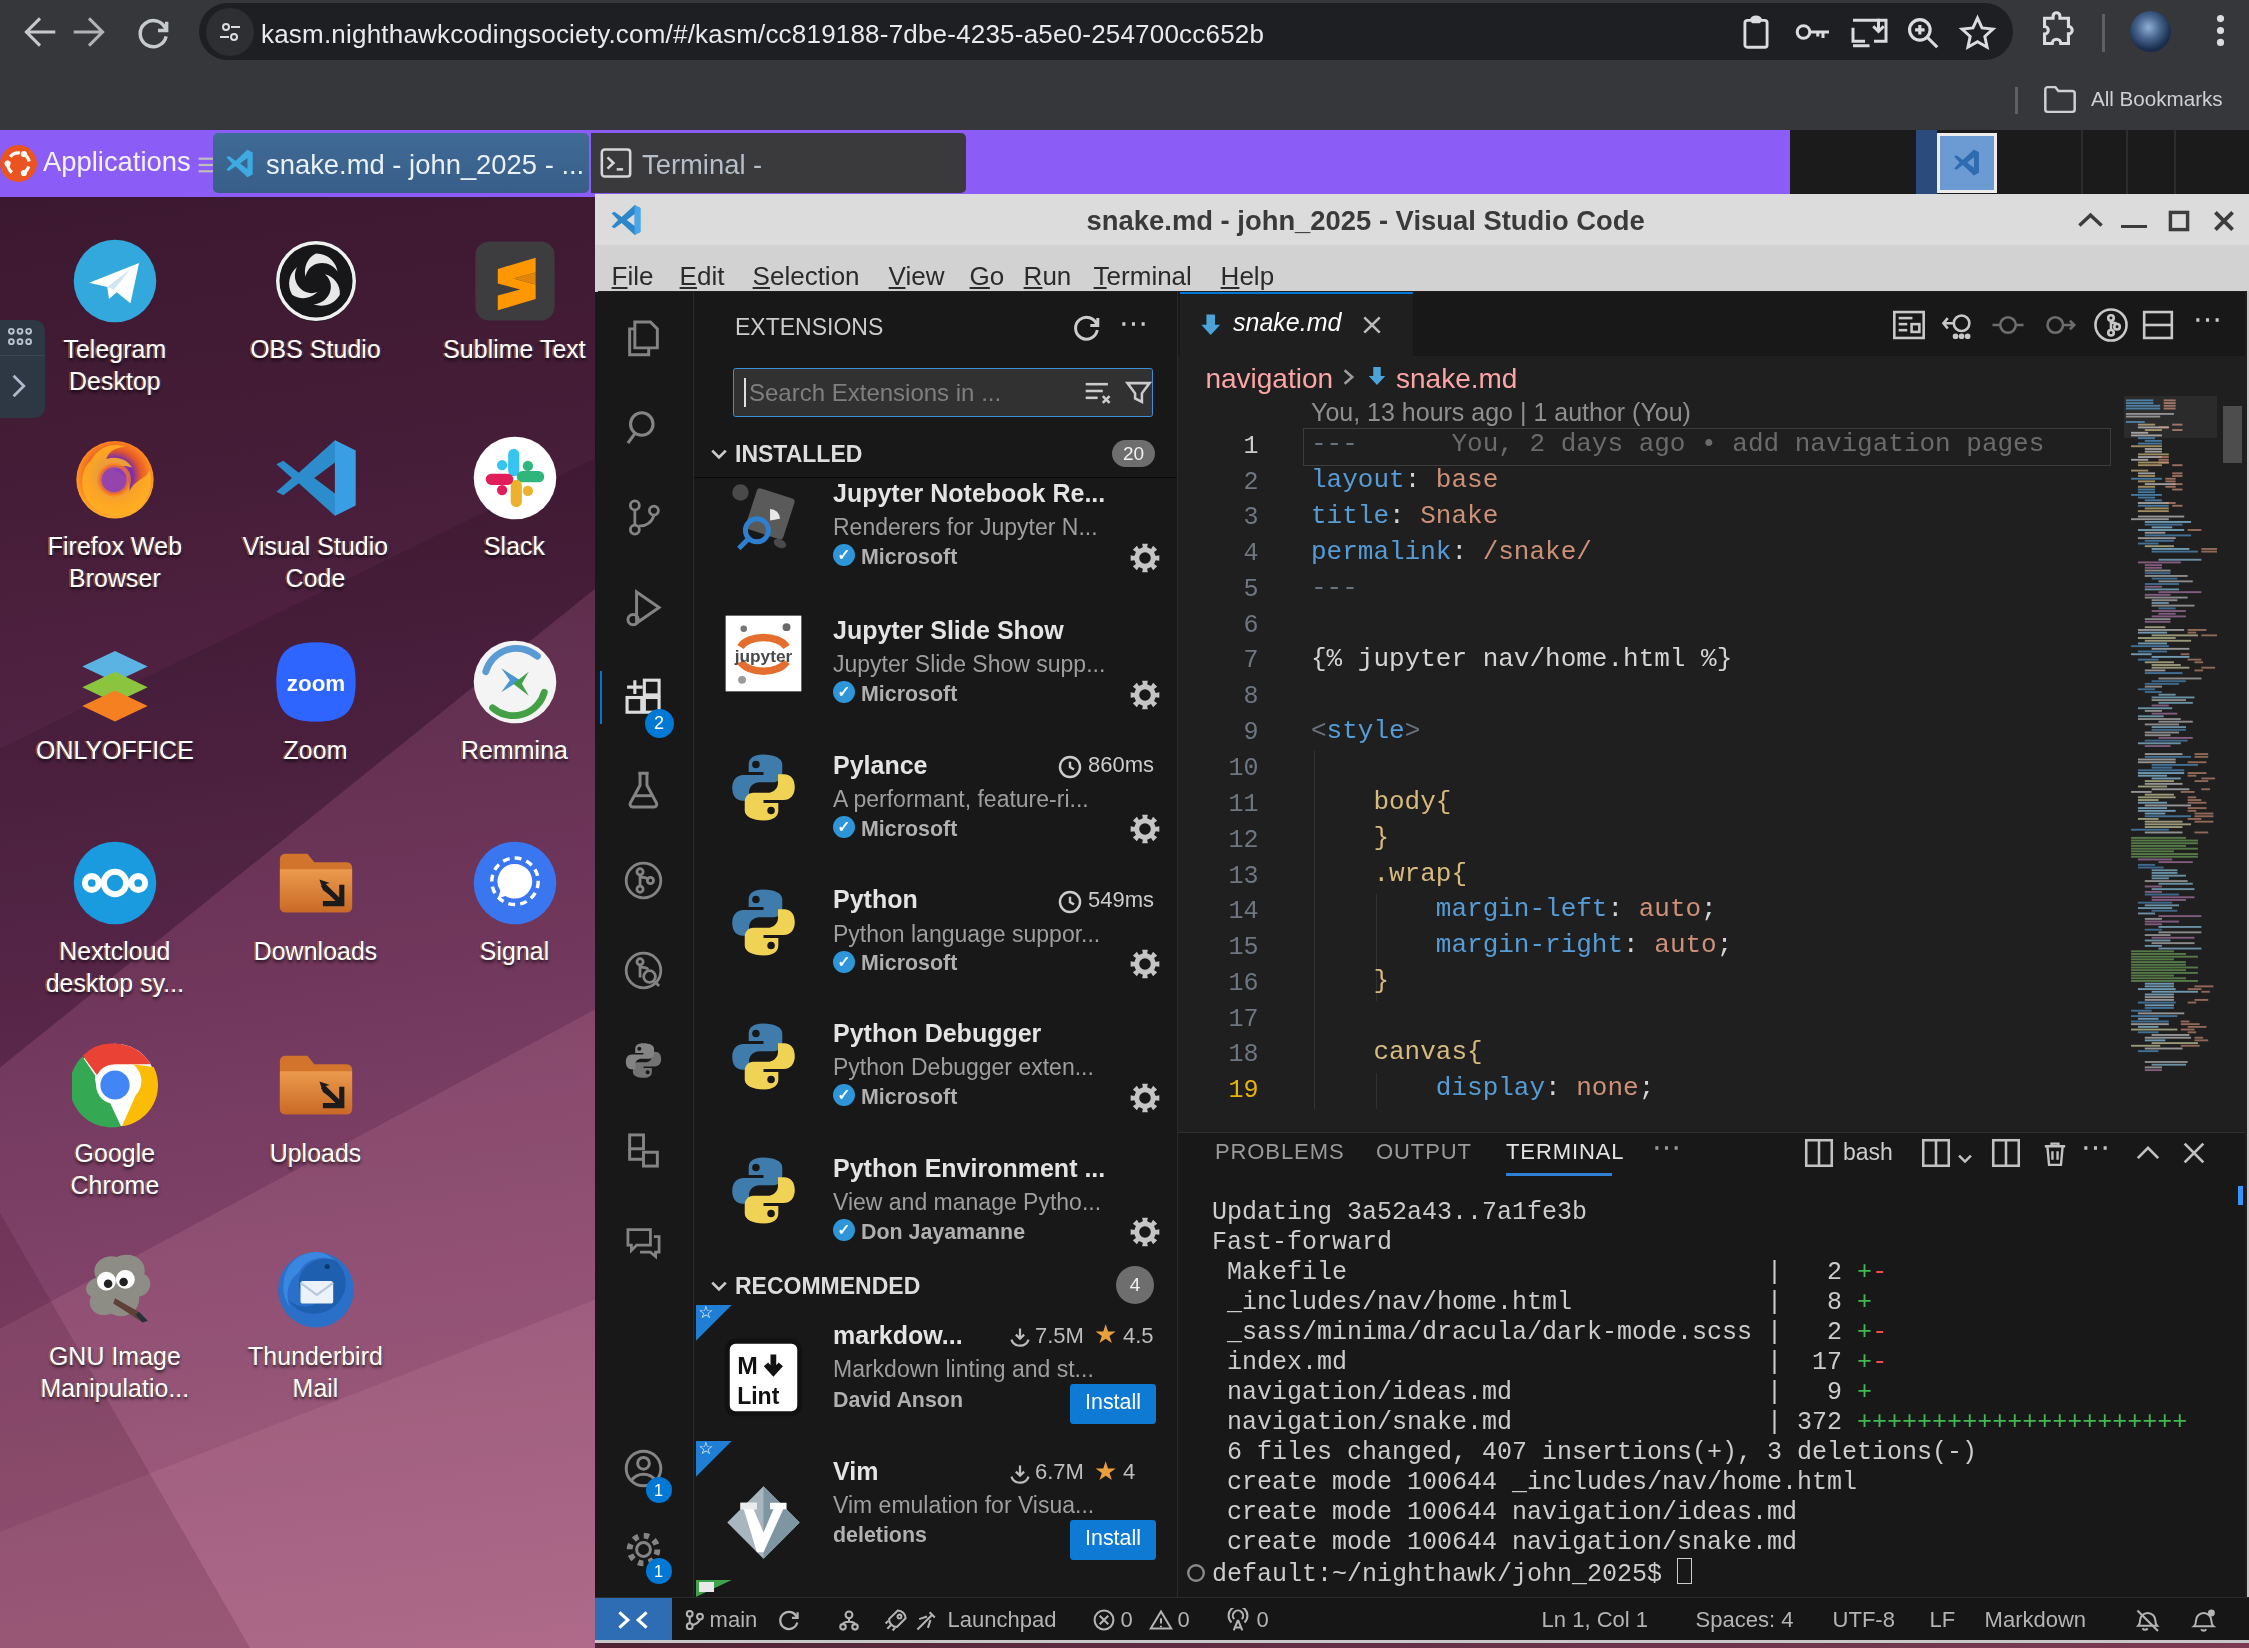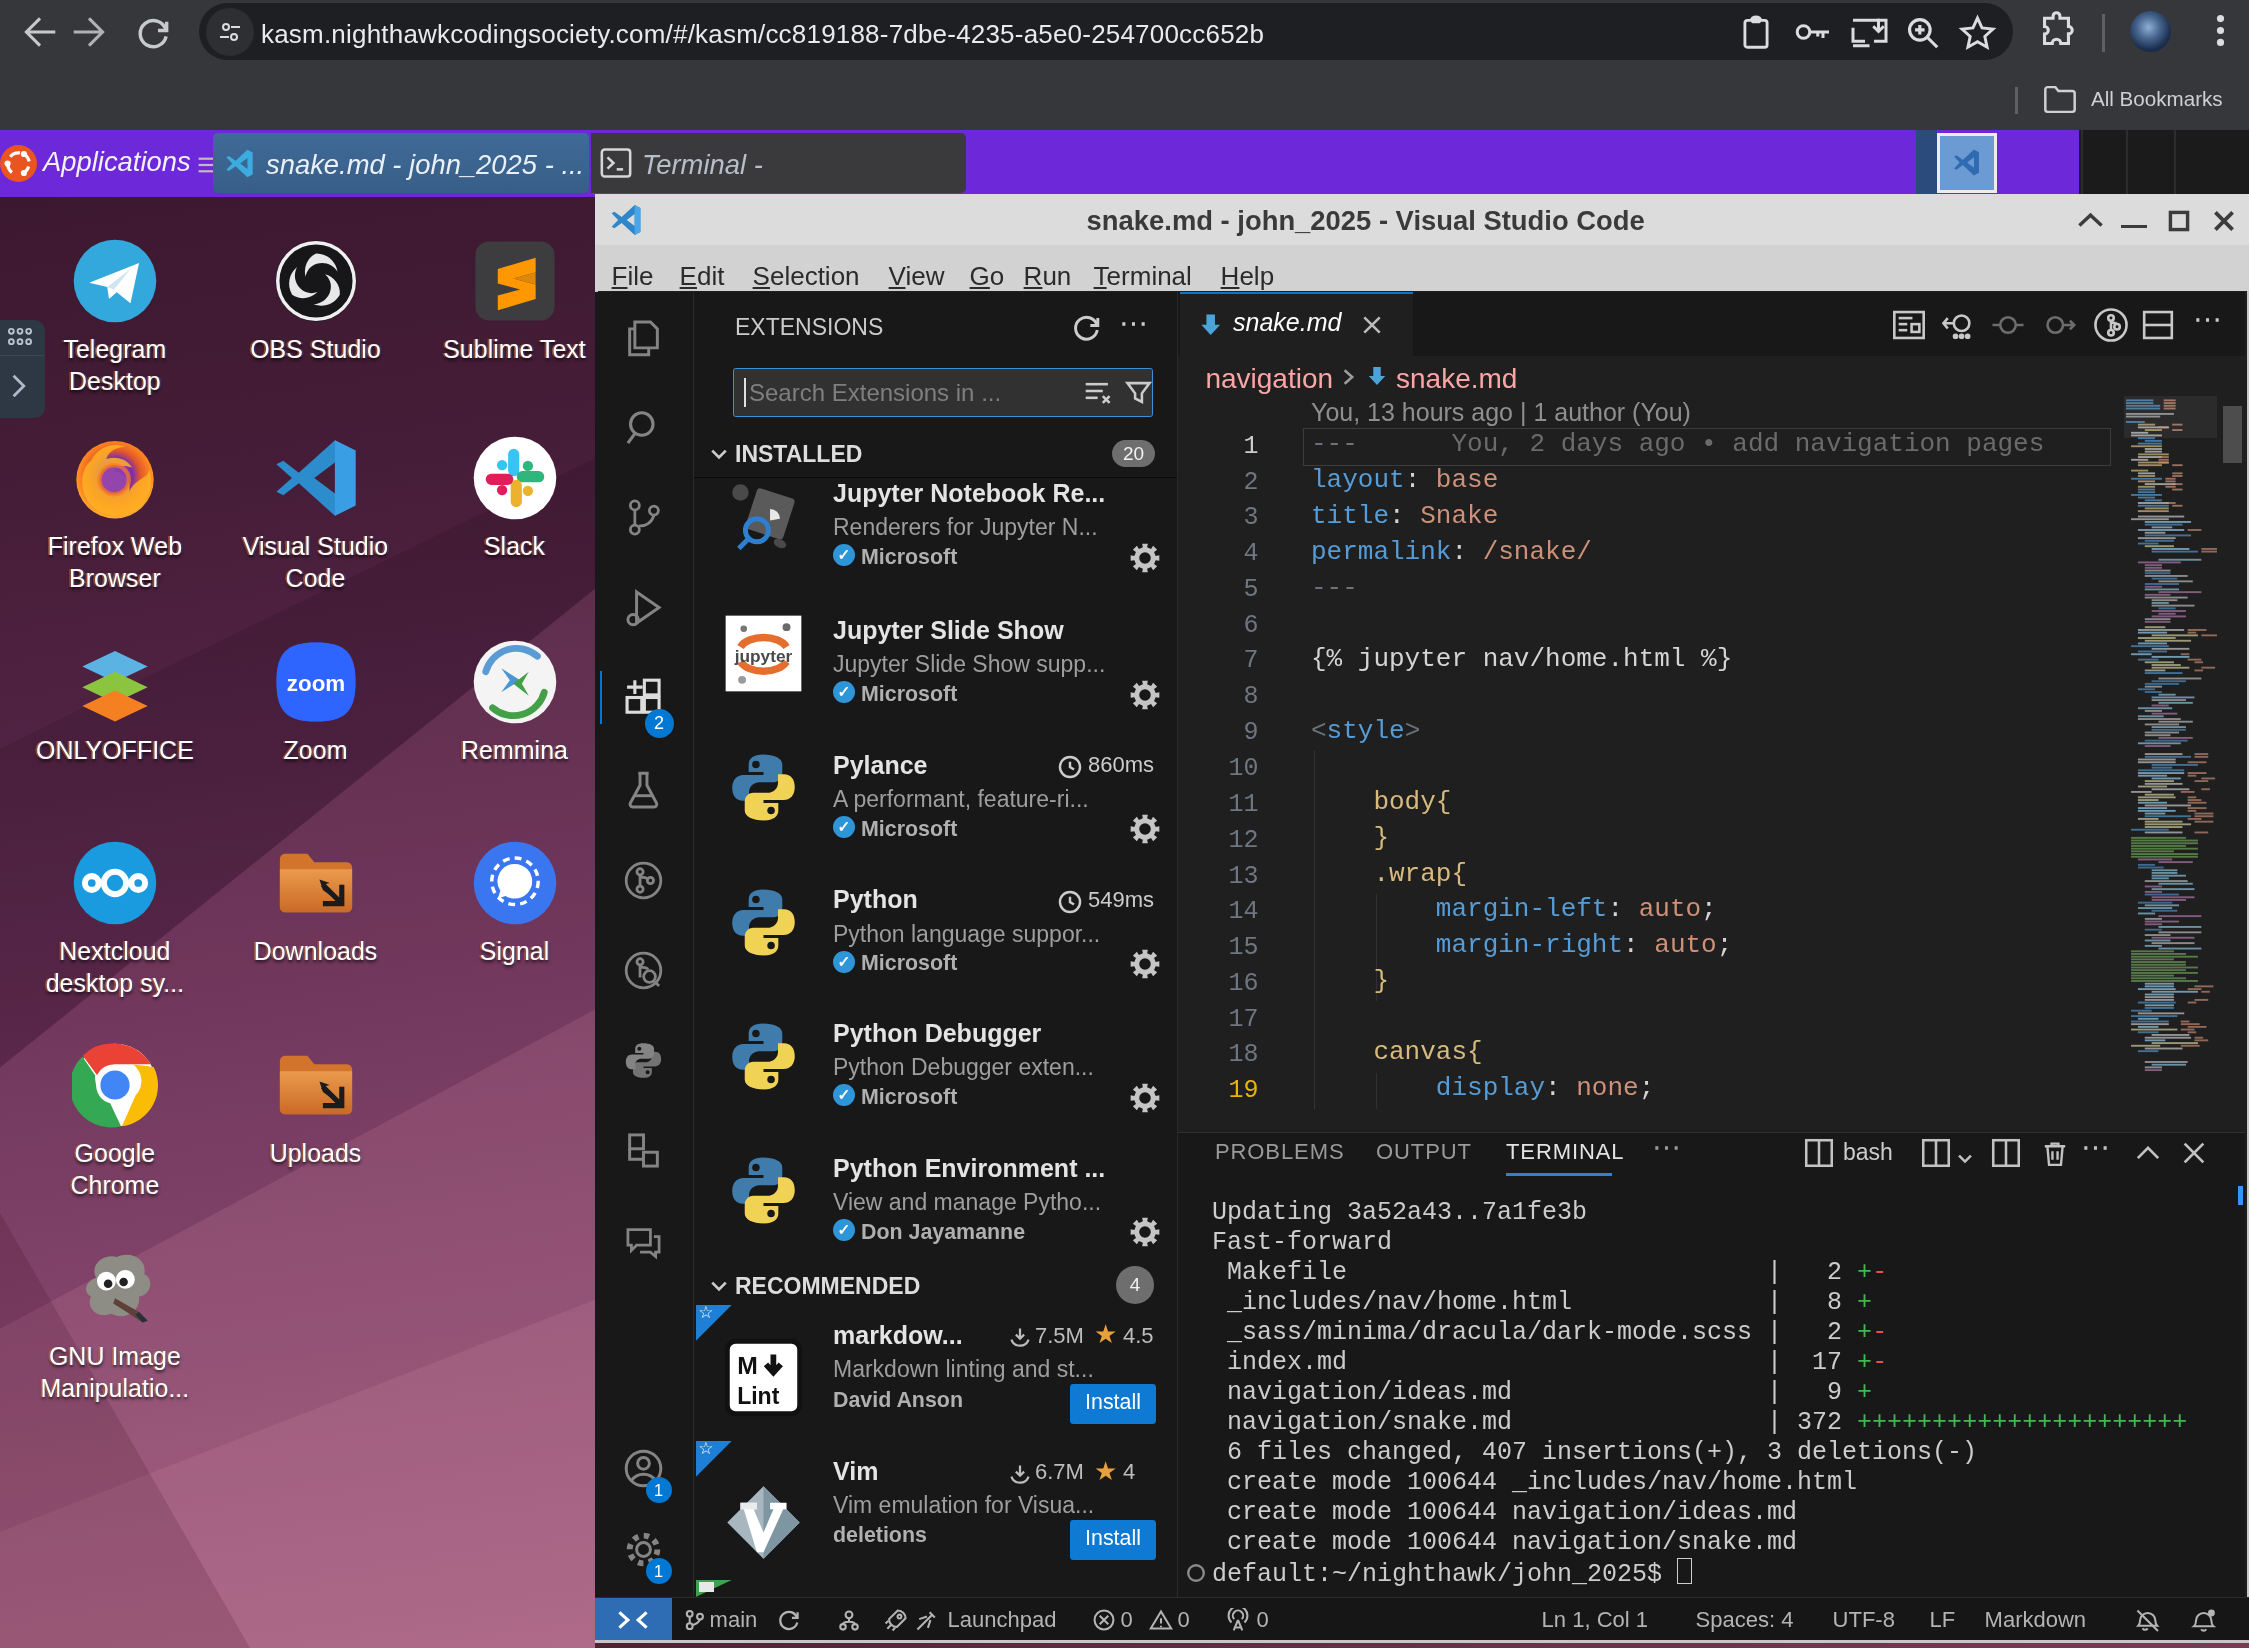--- a/index.html
+++ b/index.html
@@ -12,21 +12,21 @@
   
   #toolbar { position:absolute; top:0; left:0; width:2250px; height:130px; background:#36373a; }
   #omnibox { position:absolute; top:3.4px; left:199px; width:1814px; height:57px; border-radius:29px; background:#1e1f23; }
   #tunecircle { position:absolute; top:4.3px; left:6.9px; width:48px; height:48px; border-radius:50%; background:#2e2f33; }
   #urltext { position:absolute; top:15.4px; left:62px; font-size:26px; color:#e8eaed; letter-spacing:0.2px; white-space:nowrap; }
   .tbi { position:absolute; top:0; }
   #bookrow { position:absolute; top:65px; left:0; width:1818px; height:65px; background:#36373a; }
   #allbk { position:absolute; top:22px; left:2091px; font-size:20.6px; color:#ced0d4; white-space:nowrap; }
 
   
-  #taskbar { position:absolute; top:130px; left:0; width:2079px; height:67px; background:#6d28d9;font-style:italic; }
+  #taskbar { position:absolute; top:130px; left:0; width:1790px; height:67px; background:#8b5cf6; }
   #apps { position:absolute; top:16.3px; left:43px; font-size:27.4px; color:#f2f2f2; }
   .wbtn { position:absolute; top:3.4px; height:60px; border-radius:5.1px; }
   #wbtn1 { left:213px; width:376px; background:linear-gradient(#3f6b97,#385e88); }
   #wbtn2 { left:591px; width:375px; background:#3a3a3c; border-radius:0 5.1px 5.1px 0; }
   .wbtxt { position:absolute; top:15.4px; font-size:27.4px; white-space:nowrap; }
   #tsep1 { position:absolute; top:0; left:2081px; width:1.7px; height:67px; background:#2c2c2c; }
   #tsep2 { position:absolute; top:0; left:2126px; width:1.7px; height:67px; background:#2c2c2c; }
   #tsep3 { position:absolute; top:0; left:2174px; width:1.7px; height:67px; background:#2c2c2c; }
   #bluestrip { position:absolute; top:0; left:1916px; width:20.6px; height:67px; background:#2a4b7c; }
   #activeicon { position:absolute; top:3.4px; left:1937px; width:60px; height:60px; background:#6b9bd2; border:3.4px solid #ececec; }
@@ -351,20 +351,31 @@
         <svg class="ic" width="86" height="86" viewBox="0 0 100 100">
           <path d="M28 38 C20 22 38 10 52 14 C70 6 88 18 84 34 C96 40 92 58 78 60 C80 78 60 88 46 80 C30 86 16 74 22 60 C12 54 16 42 28 38 Z" fill="#8d8d85"></path>
           <circle cx="40" cy="42" r="11" fill="#fff"></circle>
           <circle cx="62" cy="40" r="11" fill="#fff"></circle>
           <circle cx="42" cy="45" r="5" fill="#222"></circle>
           <circle cx="60" cy="43" r="5" fill="#222"></circle>
           <path d="M50 62 l28 16 l10 10 l-6 2 l-12 -8 l-22 -14 z" fill="#5d4037"></path>
           <path d="M78 78 l10 10 l-6 2 l-8 -9 z" fill="#263238"></path>
         </svg>
         <div class="dlabel">GNU Image<br>Manipulatio...</div>
+      </div>
+<div class="dicon" style="left:216px;top:1048px">
+        <svg class="ic" width="86" height="86" viewBox="0 0 100 100">
+          <circle cx="50" cy="52" r="44" fill="#2a70c9"></circle>
+          <path d="M50 8 C28 8 12 26 12 48 c0 10 3 18 8 25 C14 60 16 42 30 32 C36 18 56 10 72 18 C66 12 58 8 50 8 z" fill="#3b86e0"></path>
+          <path d="M72 18 c10 8 14 20 12 32 c-3 16 -16 28 -34 30 c-14 1 -26 -6 -32 -16 c8 8 22 10 32 4 c-12 -2 -20 -12 -20 -24 c0 -14 12 -26 28 -28 c5 -0.5 10 0.5 14 2 z" fill="#1f5fb0"></path>
+          <rect x="32" y="42" width="38" height="26" rx="3" fill="#ecf2fa"></rect>
+          <path d="M32 44 L51 58 L70 44" stroke="#b8c8dc" stroke-width="2.5" fill="none"></path>
+          <circle cx="63" cy="25" r="3" fill="#0d3a6e"></circle>
+        </svg>
+        <div class="dlabel">Thunderbird<br>Mail</div>
       </div>
 <div class="abs" style="left:595px;top:1446px;width:1655px;height:5.1px;background:linear-gradient(90deg,#4e2233,#643048,#7a3b52)"></div>
 </div>
 <style>
   #win { position:absolute; left:595px; top:194px; width:1655px; height:1449px; background:#1f1f1f;
          border-left:3.4px solid #c6c6c6; border-right:3.4px solid #c6c6c6; border-bottom:4.3px solid #c6c6c6; }
   #titlebar { position:absolute; left:-3.4px; top:0; width:1655px; height:51px; background:#dcdcdc; }
   #menubar  { position:absolute; left:-3.4px; top:51px; width:1655px; height:46px; background:#d2d2d2; }
   .mitem { position:absolute; top:16px; font-size:26px; color:#2b2b2b; }
   #activity { position:absolute; left:-3.4px; top:98px; width:99px; height:1305px; background:#181818; border-right:0.9px solid #2a2a2a; }

